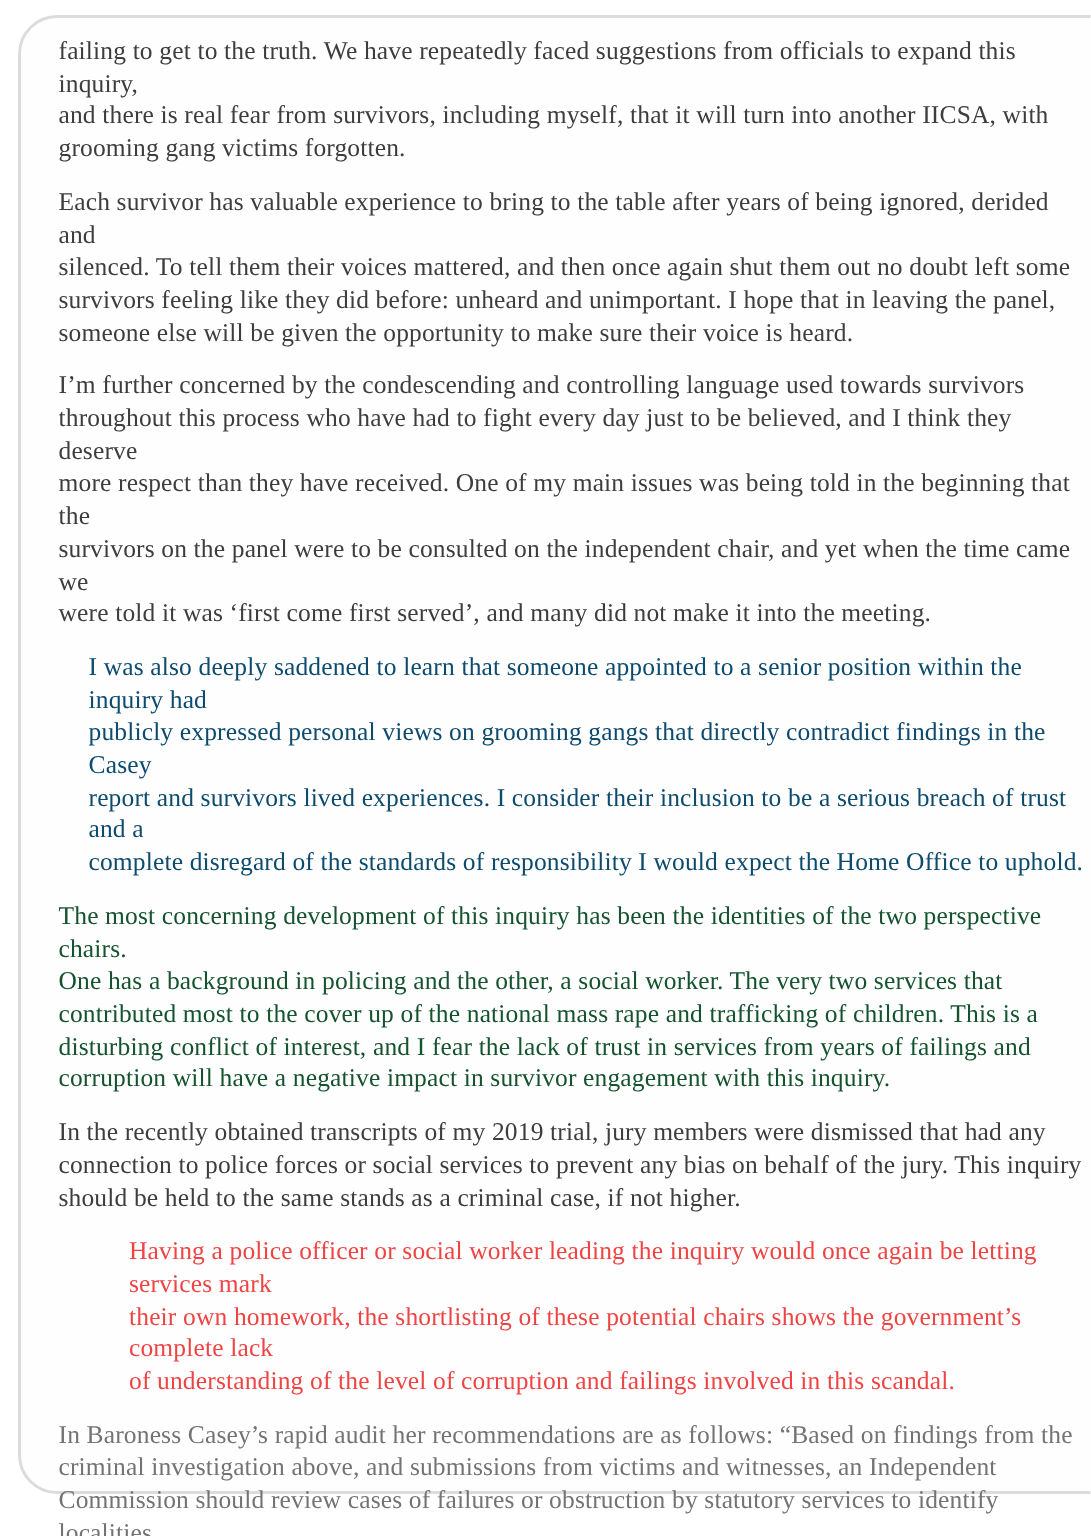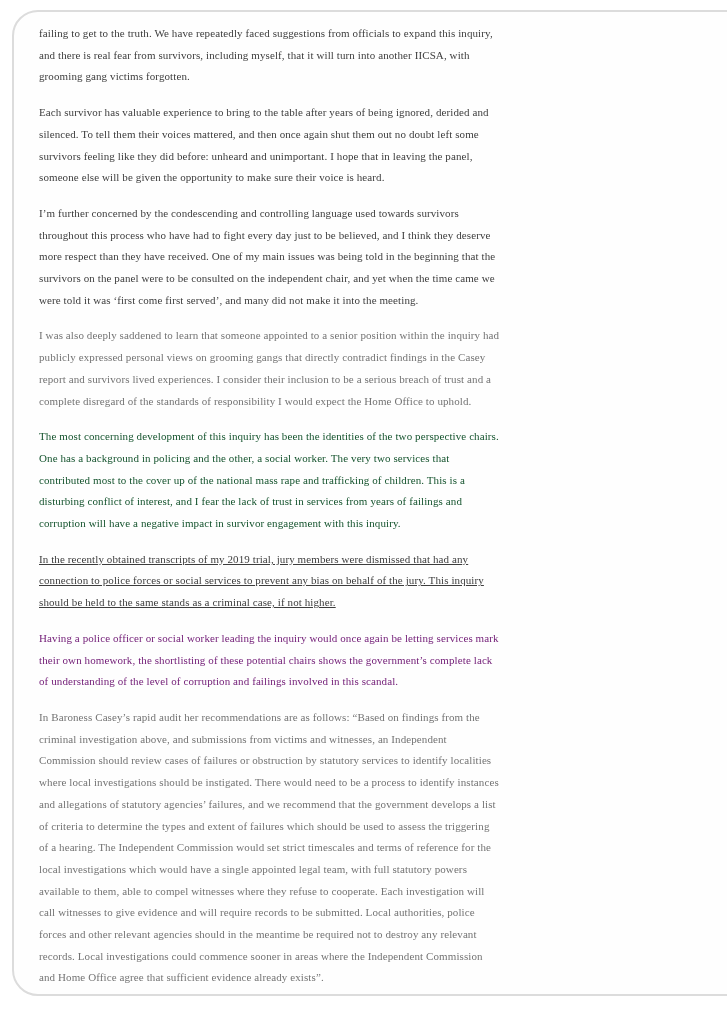--- a/index.html
+++ b/index.html
@@ -23,21 +23,21 @@
     background: #fefefe;
     border: 2px solid #dcdcdc;
     border-radius: 26px;
     box-sizing: border-box;
   }
   .content {
     padding: 11px 30px 0 25px;
   }
   .para {
     margin: 0 0 14px 0;
-    font-size: 11px;
+    font-size: 17px;
     line-height: 21.7px;
     color: #3d3d3d;
     white-space: pre-line;
     text-align: left;
     letter-spacing: 0.1px;
     -webkit-font-smoothing: antialiased;
   }
 </style>
 </head>
 <body style="background: rgb(255, 255, 255);">
@@ -49,33 +49,33 @@
 grooming gang victims forgotten.</p>
       <p class="para" style="color: rgb(61, 61, 61);">Each survivor has valuable experience to bring to the table after years of being ignored, derided and
 silenced. To tell them their voices mattered, and then once again shut them out no doubt left some
 survivors feeling like they did before: unheard and unimportant. I hope that in leaving the panel,
 someone else will be given the opportunity to make sure their voice is heard.</p>
       <p class="para" style="color: rgb(61, 61, 61);">I’m further concerned by the condescending and controlling language used towards survivors
 throughout this process who have had to fight every day just to be believed, and I think they deserve
 more respect than they have received. One of my main issues was being told in the beginning that the
 survivors on the panel were to be consulted on the independent chair, and yet when the time came we
 were told it was ‘first come first served’, and many did not make it into the meeting.</p>
-      <p class="para" style="color: #737373;">I was also deeply saddened to learn that someone appointed to a senior position within the inquiry had
+      <p class="para" style="color: #0c4a6e; margin-left: 20px;">I was also deeply saddened to learn that someone appointed to a senior position within the inquiry had
 publicly expressed personal views on grooming gangs that directly contradict findings in the Casey
 report and survivors lived experiences. I consider their inclusion to be a serious breach of trust and a
 complete disregard of the standards of responsibility I would expect the Home Office to uphold.</p>
       <p class="para" style="color: #14532d;">The most concerning development of this inquiry has been the identities of the two perspective chairs.
 One has a background in policing and the other, a social worker. The very two services that
 contributed most to the cover up of the national mass rape and trafficking of children. This is a
 disturbing conflict of interest, and I fear the lack of trust in services from years of failings and
 corruption will have a negative impact in survivor engagement with this inquiry.</p>
-      <p class="para" style="color: rgb(61, 61, 61); text-decoration: underline;">In the recently obtained transcripts of my 2019 trial, jury members were dismissed that had any
+      <p class="para" style="color: rgb(61, 61, 61);">In the recently obtained transcripts of my 2019 trial, jury members were dismissed that had any
 connection to police forces or social services to prevent any bias on behalf of the jury. This inquiry
 should be held to the same stands as a criminal case, if not higher.</p>
-      <p class="para" style="color: #701a75;">Having a police officer or social worker leading the inquiry would once again be letting services mark
+      <p class="para" style="color: #ef4444; margin-left: 47px;">Having a police officer or social worker leading the inquiry would once again be letting services mark
 their own homework, the shortlisting of these potential chairs shows the government’s complete lack
 of understanding of the level of corruption and failings involved in this scandal.</p>
       <p class="para" style="color: #737373;">In Baroness Casey’s rapid audit her recommendations are as follows: “Based on findings from the
 criminal investigation above, and submissions from victims and witnesses, an Independent
 Commission should review cases of failures or obstruction by statutory services to identify localities
 where local investigations should be instigated. There would need to be a process to identify instances
 and allegations of statutory agencies’ failures, and we recommend that the government develops a list
 of criteria to determine the types and extent of failures which should be used to assess the triggering
 of a hearing. The Independent Commission would set strict timescales and terms of reference for the
 local investigations which would have a single appointed legal team, with full statutory powers

